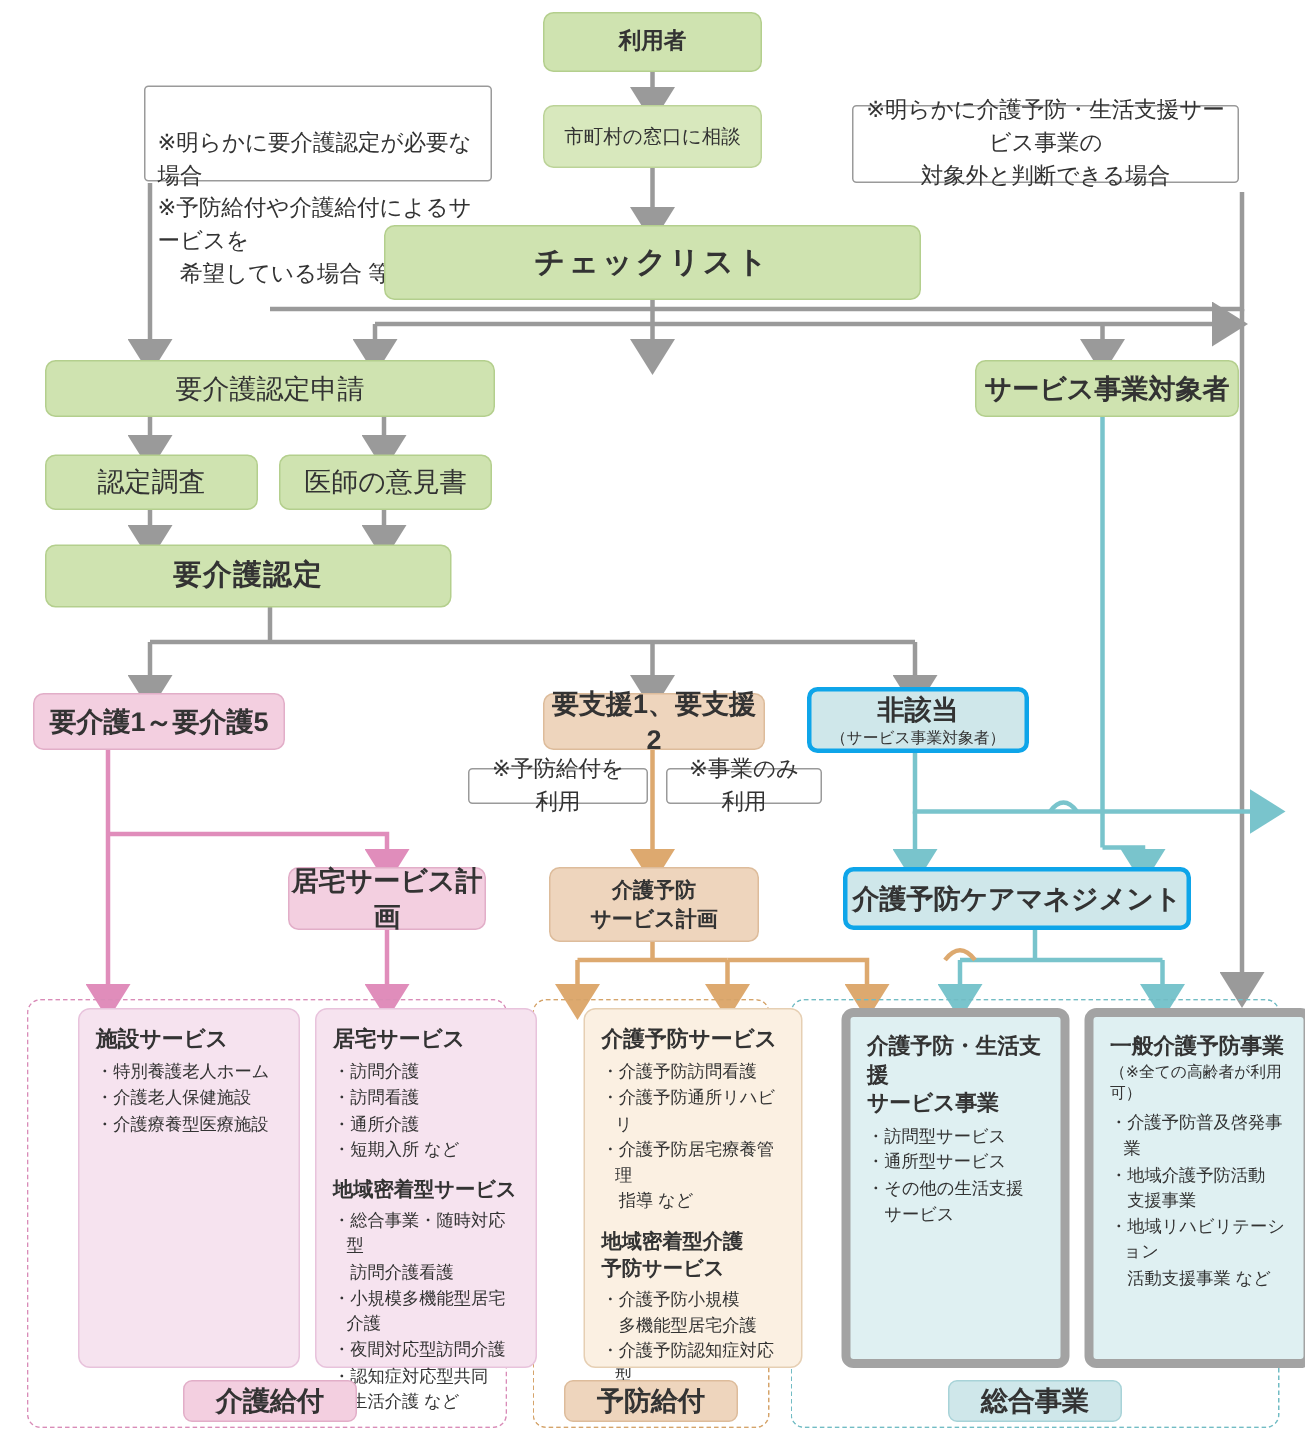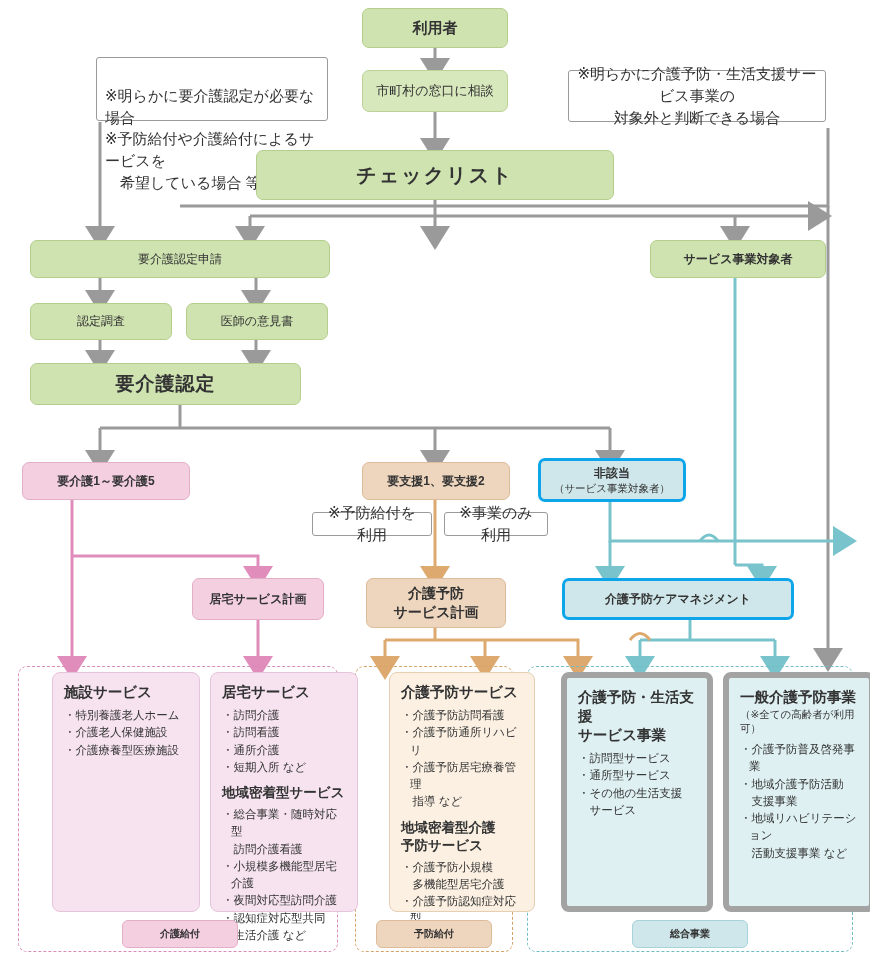--- a/index.html
+++ b/index.html
@@ -20,26 +20,26 @@
   .p-cyan{background:#dff0f2;border:6px solid #a3a3a3;}
   .panel .ttl{font-weight:bold;font-size:14.5px;margin:0 0 5px 0;}
   .panel .sub{font-weight:bold;font-size:13.5px;margin:8px 0 4px 0;}
   .panel ul{list-style:none;margin:0;padding:0;font-size:11.5px;line-height:1.5;}
   .panel li{padding-left:9px;text-indent:-9px;}
   .panel .inner{padding:10px 11px;}
   .dashed{position:absolute;box-sizing:border-box;border-radius:9px;}
   .d-pink{border:1px dashed #d98cb8;}
   .d-tan{border:1px dashed #d5a46b;}
   .d-cyan{border:1px dashed #72bcc4;}
-  .footer{position:absolute;box-sizing:border-box;display:flex;align-items:center;justify-content:center;border-radius:6px;font-size:10px;font-weight:bold;}
+  .footer{position:absolute;box-sizing:border-box;display:flex;align-items:center;justify-content:center;border-radius:6px;font-size:18px;font-weight:bold;}
   .f-pink{background:#f3cfe0;border:1px solid #e2aec8;}
   .f-tan{background:#eed5bd;border:1px solid #ddbc9b;}
   .f-cyan{background:#cfe7ea;border:1px solid #a8d3d8;}
   .t13{font-size:13px;}
-  .t14{font-size:12px;}
+  .t14{font-size:18px;}
   .t15{font-size:15px;}
   .b{font-weight:bold;}
   .small2{font-size:10.5px;}
   .stack{display:flex;flex-direction:column;align-items:center;justify-content:center;}
 </style>
 </head>
 <body>
 
 <div id="stage">
 

